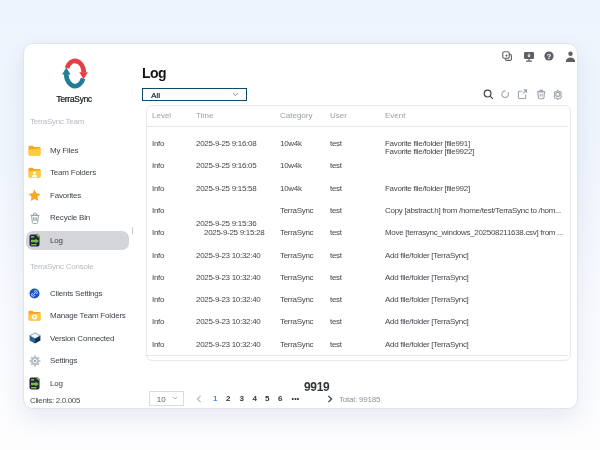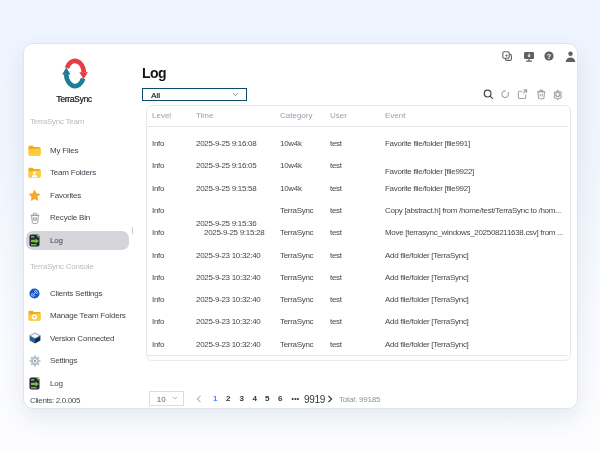--- a/index.html
+++ b/index.html
@@ -213,21 +213,21 @@
 <div id="rows">
     <div class="a cell" style="left:152px;top:139.2px">Info</div>
     <div class="a cell" style="left:196px;top:139.2px">2025-9-25 9:16:08</div>
     <div class="a cell" style="left:280px;top:139.2px">10w4k</div>
     <div class="a cell" style="left:330px;top:139.2px">test</div>
     <div class="a cell" style="left:385px;top:139.2px">Favorite file/folder [file991]</div>
     <div class="a cell" style="left:152px;top:161.47px">Info</div>
     <div class="a cell" style="left:196px;top:161.47px">2025-9-25 9:16:05</div>
     <div class="a cell" style="left:280px;top:161.47px">10w4k</div>
     <div class="a cell" style="left:330px;top:161.47px">test</div>
-    <div class="a cell" style="left:385px;top:167px">Favorite file/folder [file9922]</div>
+    <div class="a cell" style="left:385px;top:147px">Favorite file/folder [file9922]</div>
     <div class="a cell" style="left:152px;top:183.73999999999998px">Info</div>
     <div class="a cell" style="left:196px;top:183.73999999999998px">2025-9-25 9:15:58</div>
     <div class="a cell" style="left:280px;top:183.73999999999998px">10w4k</div>
     <div class="a cell" style="left:330px;top:183.73999999999998px">test</div>
     <div class="a cell" style="left:385px;top:183.73999999999998px">Favorite file/folder [file992]</div>
     <div class="a cell" style="left:152px;top:206.01px">Info</div>
     <div class="a cell" style="left:196px;top:219px">2025-9-25 9:15:36</div>
     <div class="a cell" style="left:280px;top:206.01px">TerraSync</div>
     <div class="a cell" style="left:330px;top:206.01px">test</div>
     <div class="a cell" style="left:385px;top:206.01px">Copy [abstract.h] from /home/test/TerraSync to /hom...</div>
@@ -272,17 +272,17 @@
 <svg class="a" style="left:196px;top:395px" width="6" height="8" viewBox="0 0 6 8">
     <path d="M4.6.9 1.4 4l3.2 3.1" stroke="#b6bac0" fill="none" stroke-width="1.2"></path>
   </svg>
 <div class="a" style="left:213px;top:394px;font-size:8px;font-weight:bold;color:#3e8ef7">1</div>
 <div class="a" style="left:226px;top:394px;font-size:8px;font-weight:bold;color:#32353b">2</div>
 <div class="a" style="left:239.5px;top:394px;font-size:8px;font-weight:bold;color:#32353b">3</div>
 <div class="a" style="left:252.5px;top:394px;font-size:8px;font-weight:bold;color:#32353b">4</div>
 <div class="a" style="left:265px;top:394px;font-size:8px;font-weight:bold;color:#32353b">5</div>
 <div class="a" style="left:278px;top:394px;font-size:8px;font-weight:bold;color:#32353b">6</div>
 <div class="a" style="left:291.5px;top:394.5px;font-size:7px;font-weight:bold;color:#32353b;letter-spacing:0.2px">•••</div>
-<div class="a" style="left:304px;top:394px;font-size:10px;font-weight:normal;color:#32353b;letter-spacing:-0.3px">9919</div>
+<div class="a" style="left:304px;top:380px;font-size:12px;font-weight:bold;color:#32353b;letter-spacing:-0.3px">9919</div>
 <svg class="a" style="left:327px;top:395px" width="6" height="8" viewBox="0 0 6 8">
     <path d="M1.4.9 4.6 4 1.4 7.1" stroke="#32353b" fill="none" stroke-width="1.2"></path>
   </svg>
 <div class="a" style="left:339px;top:394.5px;font-size:8px;color:#8f939b;letter-spacing:-0.2px">Total: 99185</div>
 
 </body></html>

